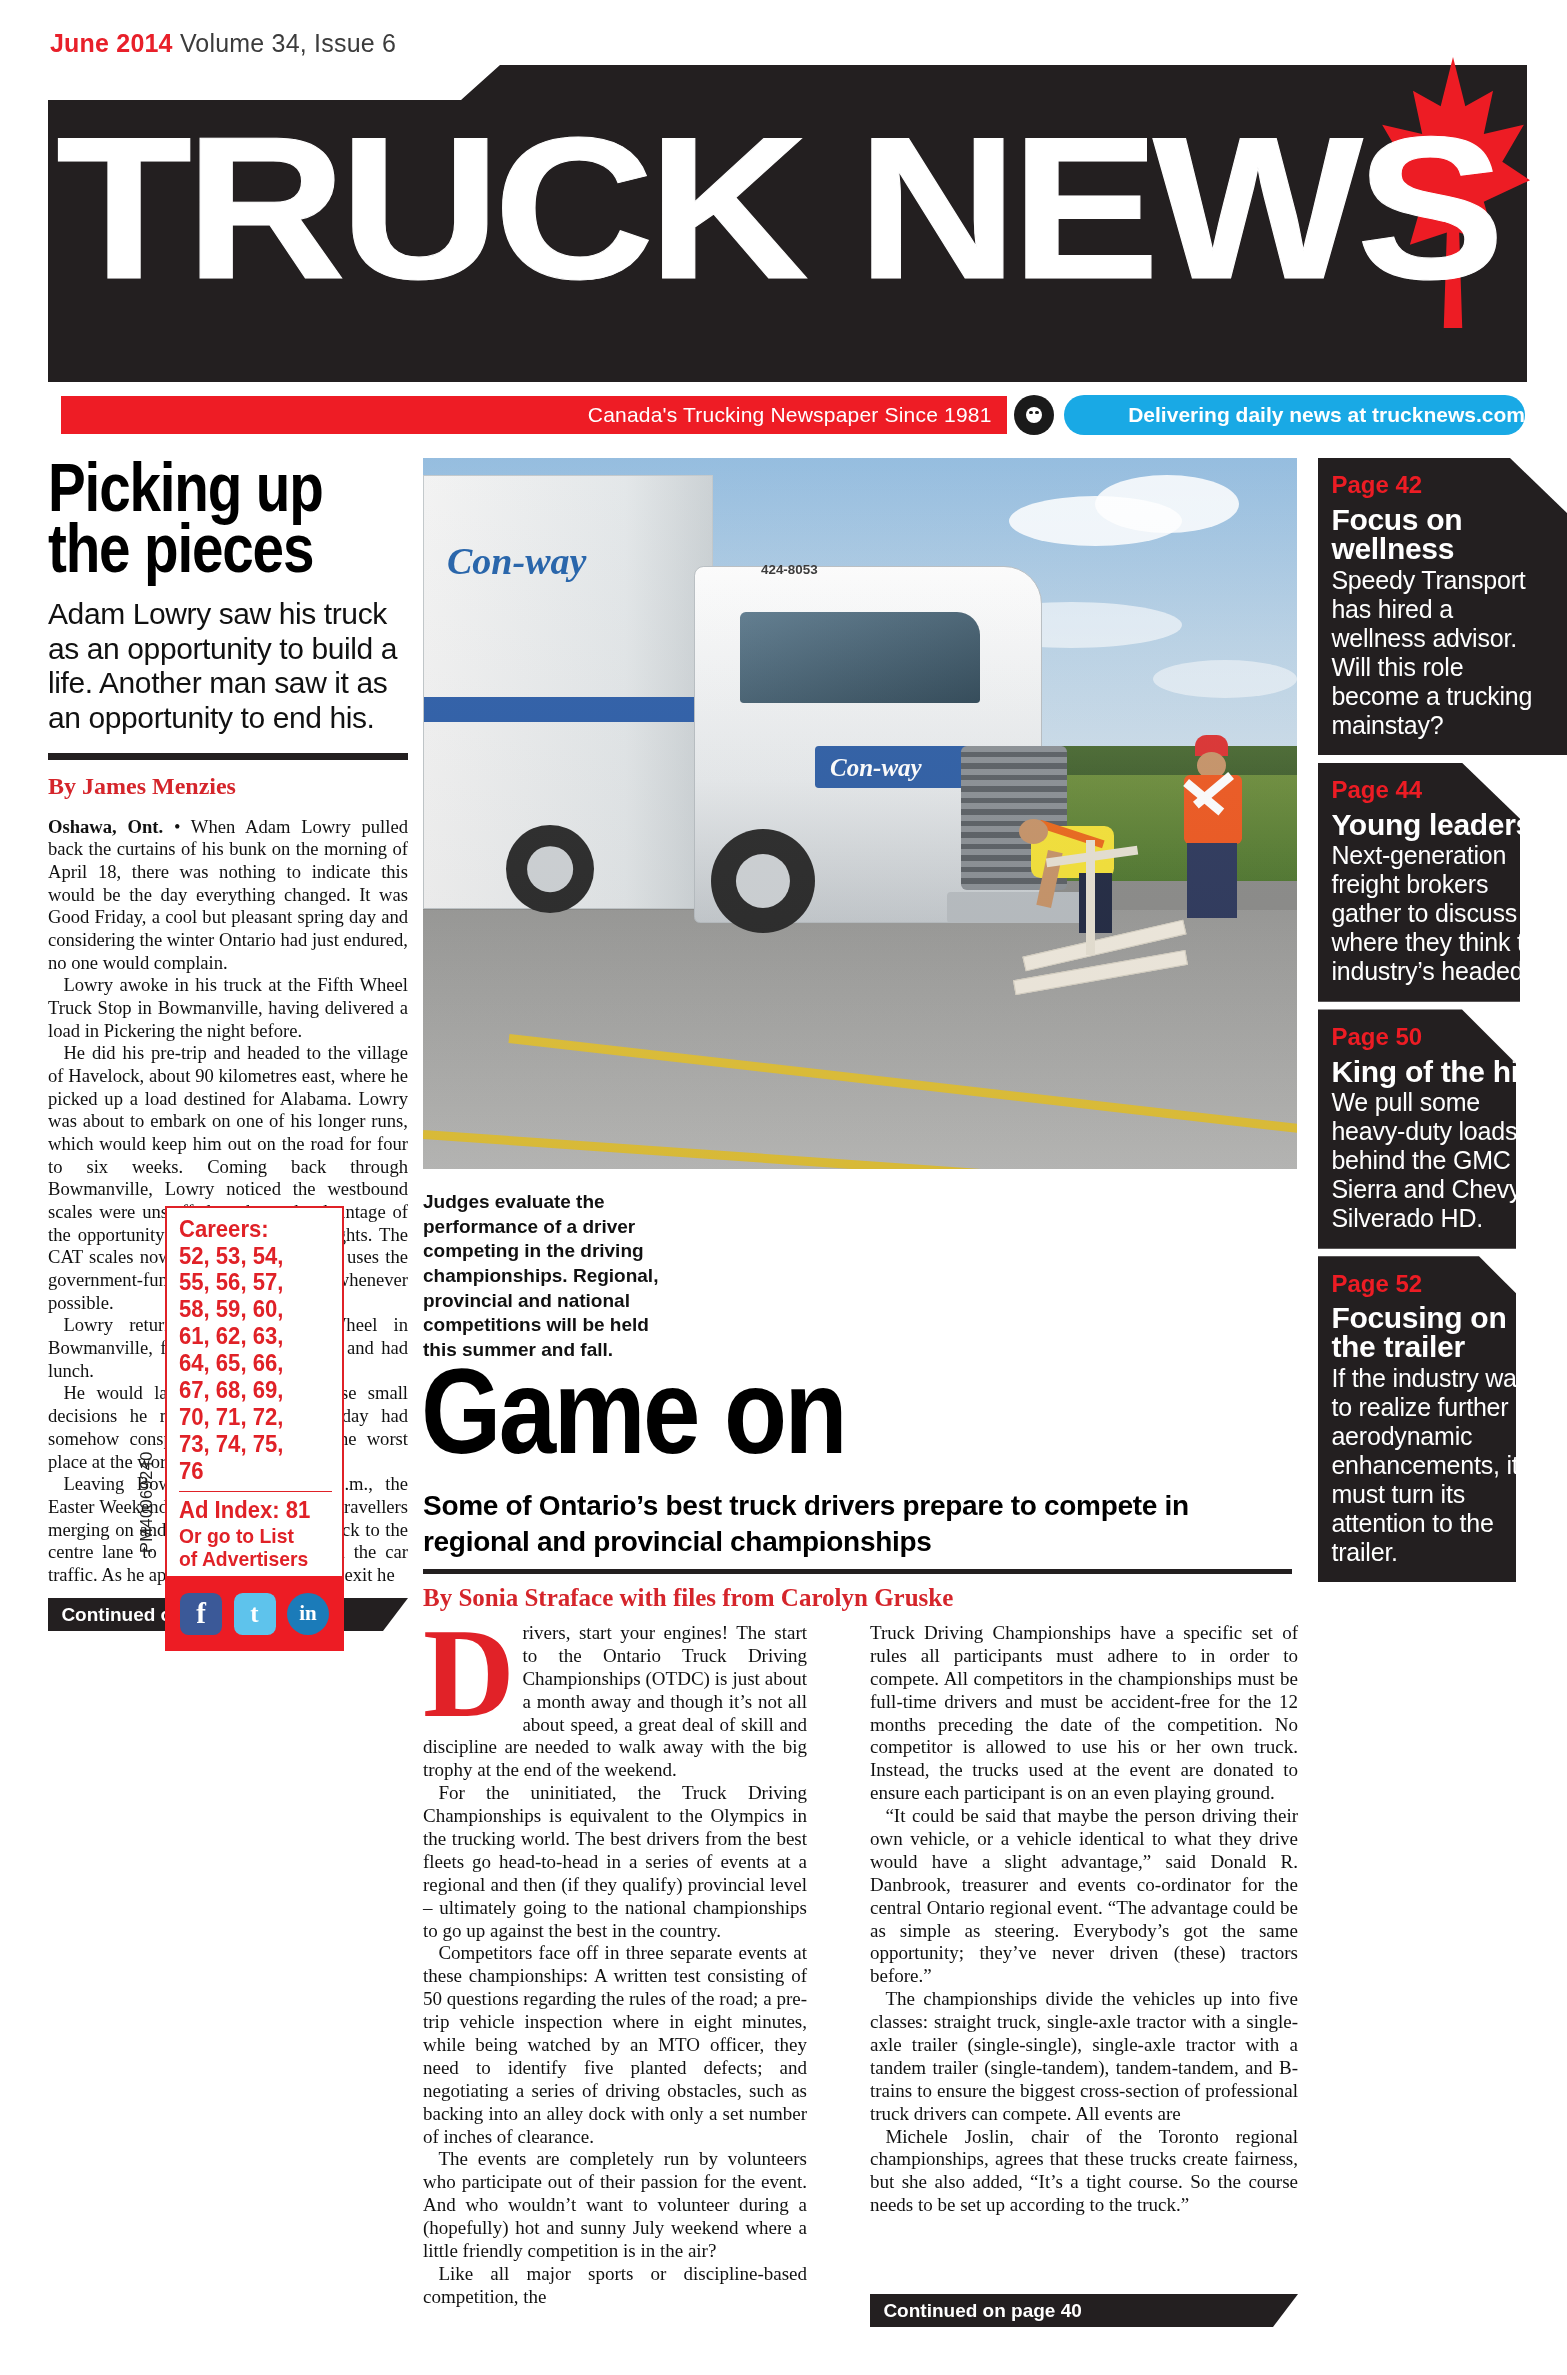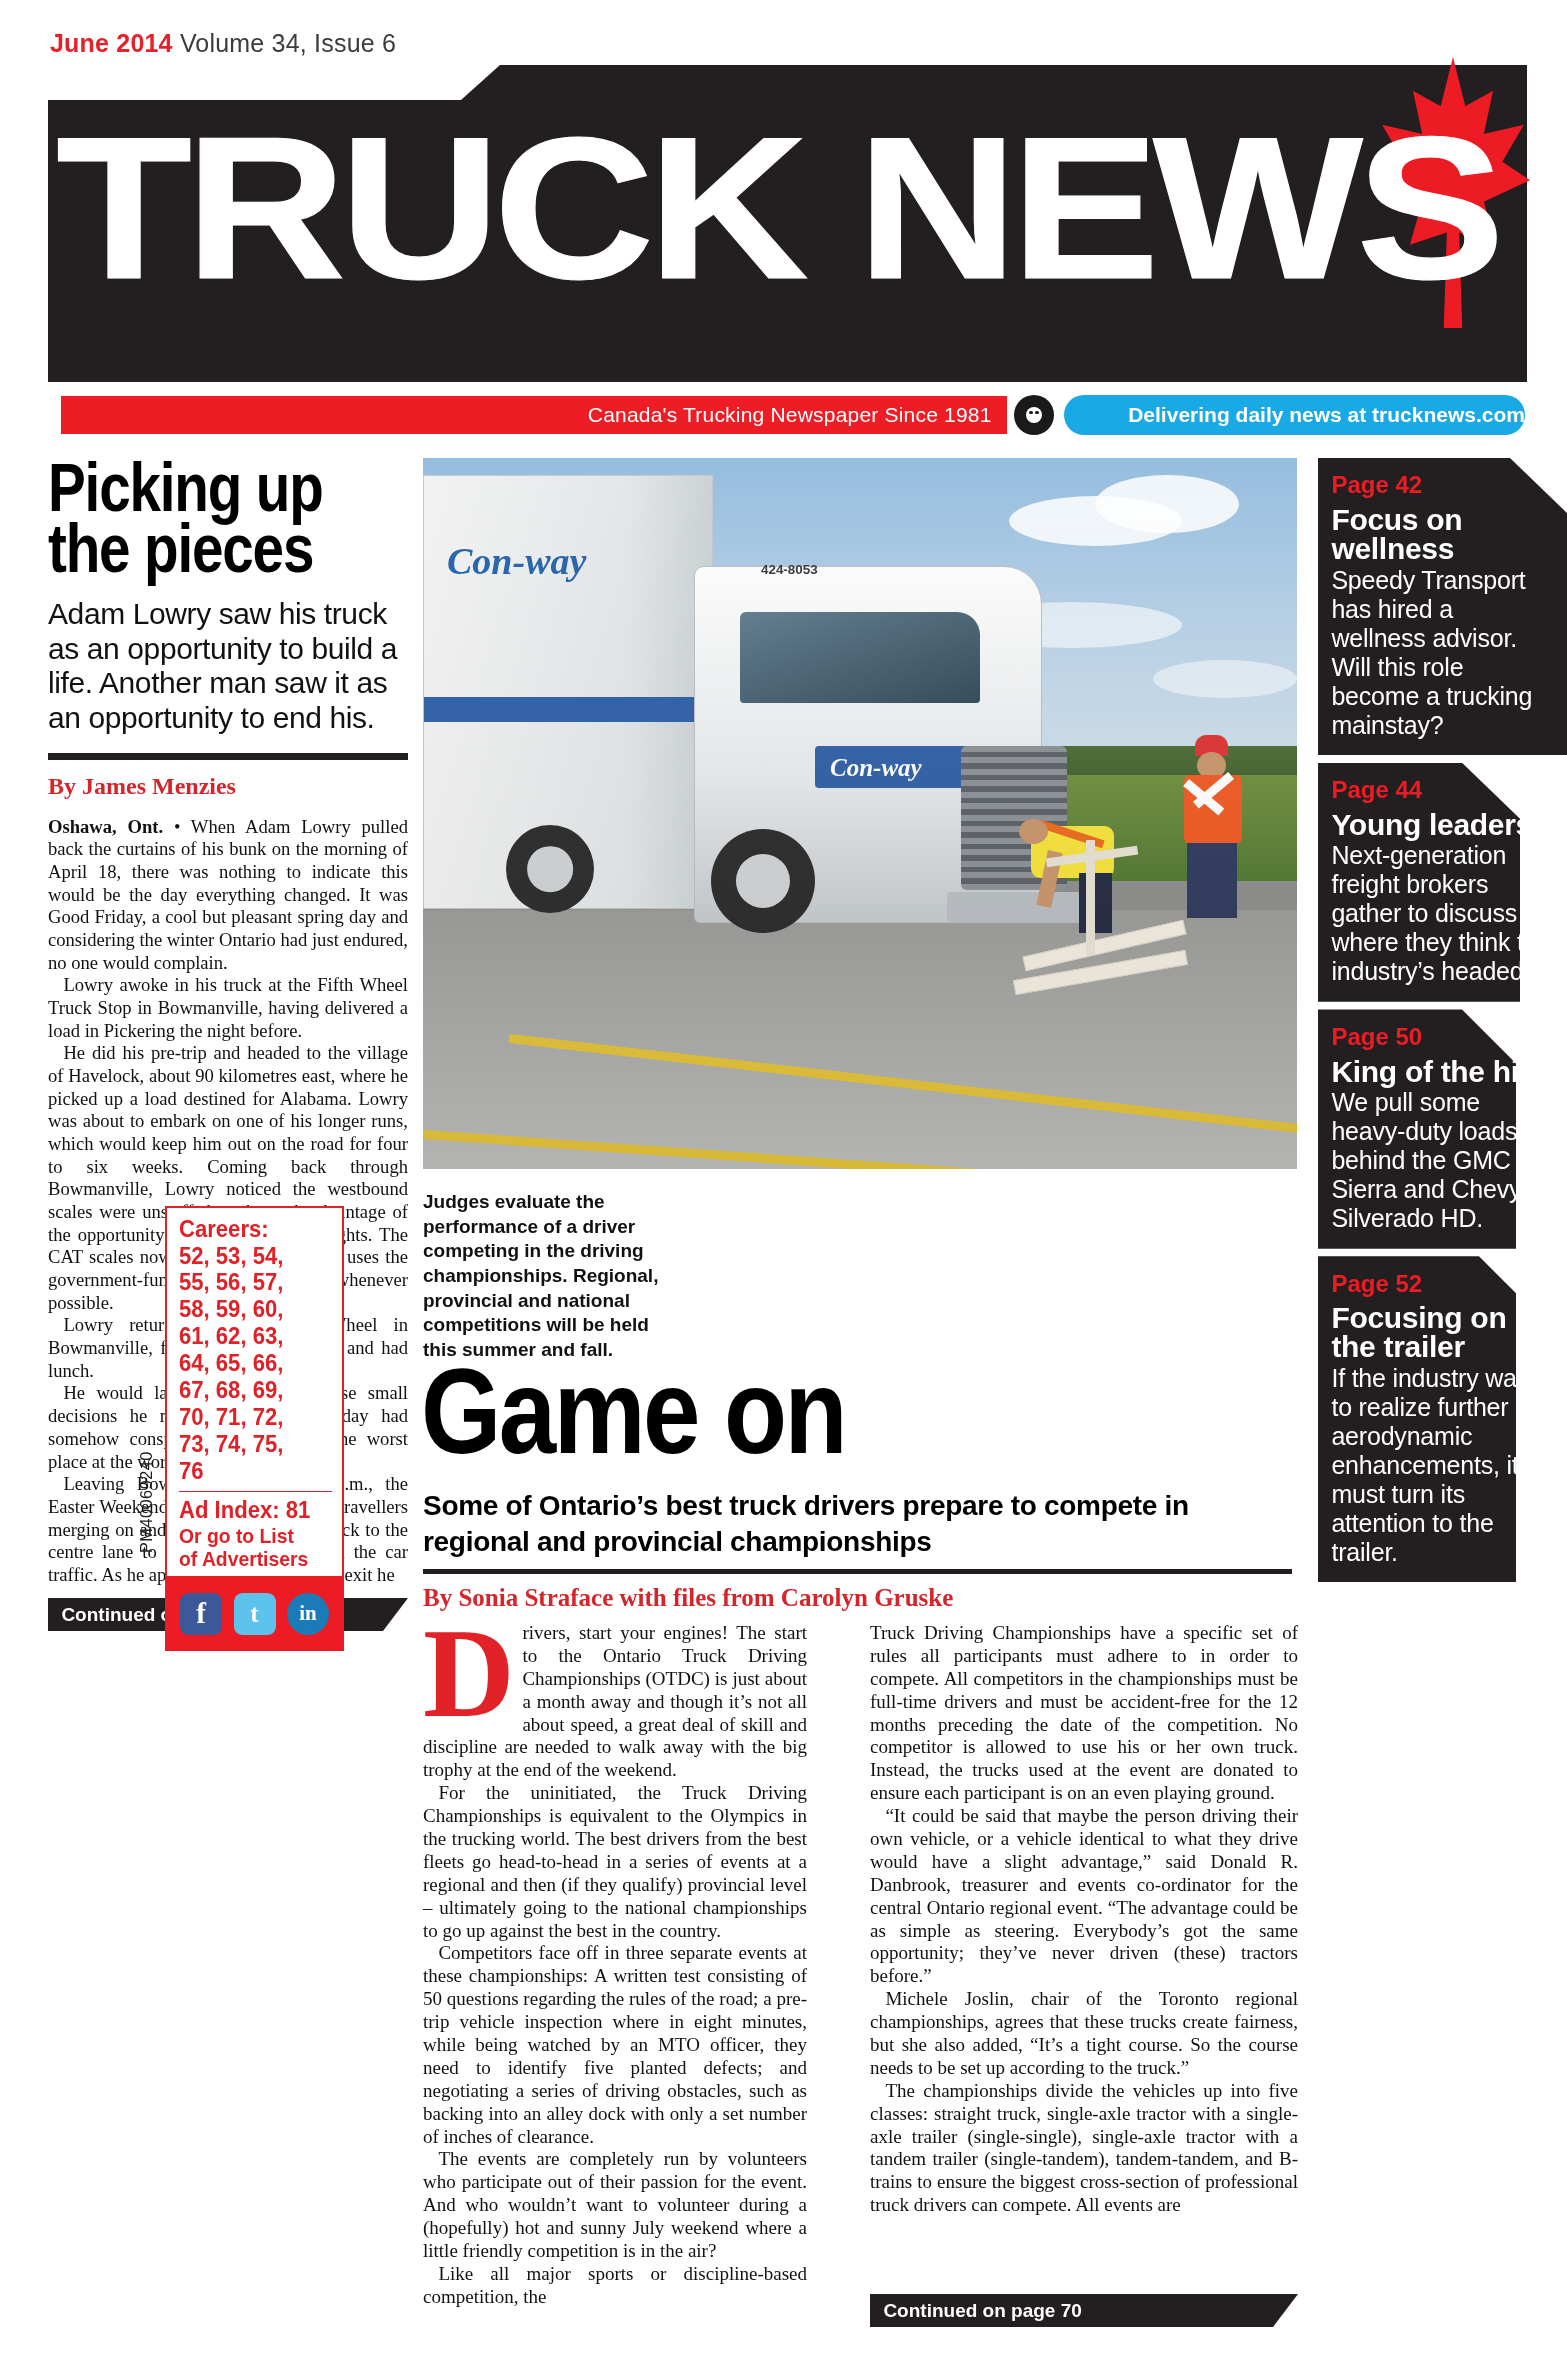--- a/index.html
+++ b/index.html
@@ -394,25 +394,25 @@
         <p>For the uninitiated, the Truck Driving Championships is equivalent to the Olympics in the trucking world. The best drivers from the best fleets go head-to-head in a series of events at a regional and then (if they qualify) provincial level – ultimately going to the national championships to go up against the best in the country.</p>
         <p>Competitors face off in three separate events at these championships: A written test consisting of 50 questions regarding the rules of the road; a pre-trip vehicle inspection where in eight minutes, while being watched by an MTO officer, they need to identify five planted defects; and negotiating a series of driving obstacles, such as backing into an alley dock with only a set number of inches of clearance.</p>
         <p>The events are completely run by volunteers who participate out of their passion for the event. And who wouldn’t want to volunteer during a (hopefully) hot and sunny July weekend where a little friendly competition is in the air?</p>
         <p>Like all major sports or discipline-based competition, the</p>
       </div>
     </div>
     <div class="art-col b">
       <div class="body-serif">
         <p class="first">Truck Driving Championships have a specific set of rules all participants must adhere to in order to compete.  All competitors in the championships must be full-time drivers and must be accident-free for the 12 months preceding the date of the competition. No competitor is allowed to use his or her own truck. Instead, the trucks used at the event are donated to ensure each participant is on an even playing ground.</p>
         <p>“It could be said that maybe the person driving their own vehicle, or a vehicle identical to what they drive would have a slight advantage,” said Donald R. Danbrook, treasurer and events co-ordinator for the central Ontario regional event. “The advantage could be as simple as steering. Everybody’s got the same opportunity; they’ve never driven (these) tractors before.”</p>
+        <p>The championships divide the vehicles up into five classes: straight truck, single-axle tractor with a single-axle trailer (single-single), single-axle tractor with a tandem trailer (single-tandem), tandem-tandem, and B-trains to ensure the biggest cross-section of professional truck drivers can compete. All events are</p>
         <p>Michele Joslin, chair of the Toronto regional championships, agrees that these trucks create fairness, but she also added, “It’s a tight course. So the course needs to be set up according to the truck.”</p>
-        <p>The championships divide the vehicles up into five classes: straight truck, single-axle tractor with a single-axle trailer (single-single), single-axle tractor with a tandem trailer (single-tandem), tandem-tandem, and B-trains to ensure the biggest cross-section of professional truck drivers can compete. All events are</p>
-      </div>
-    </div>
-    <div class="cont-flag2">Continued on page 70</div>
+      </div>
+    </div>
+    <div class="cont-flag2">Continued on page 40</div>
   </div>
 
   <div class="col-right">
     <div class="teaser n0">
       <div class="pg">Page 42</div>
       <div class="tt">Focus on wellness</div>
       <div class="dk">Speedy Transport has hired a wellness advisor. Will this role become a trucking mainstay?</div>
     </div>
     <div class="teaser n1">
       <div class="pg">Page 44</div>

